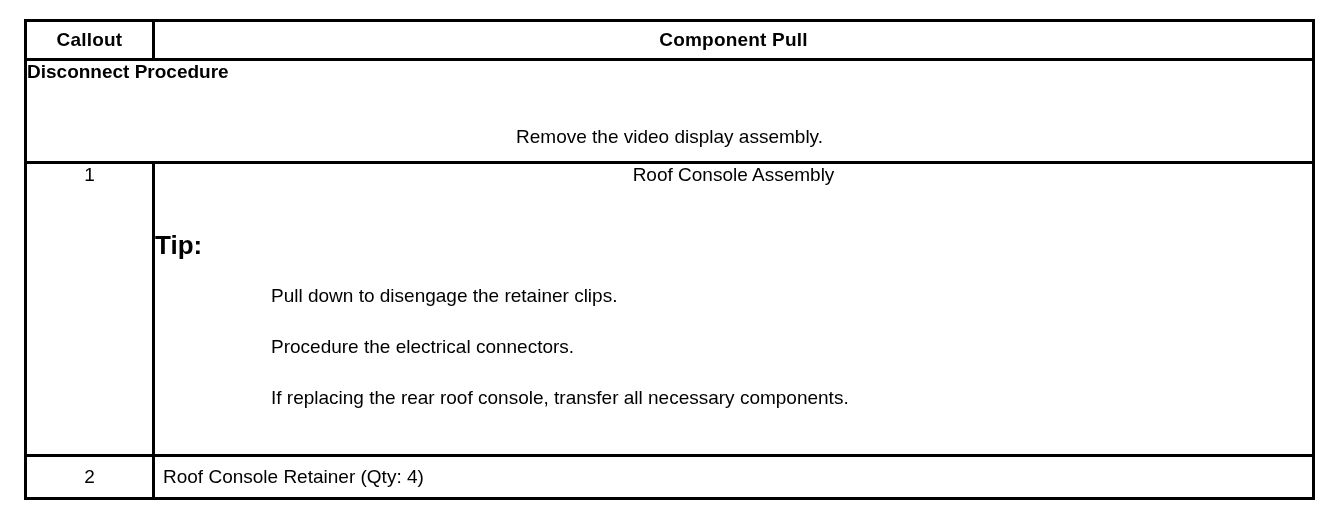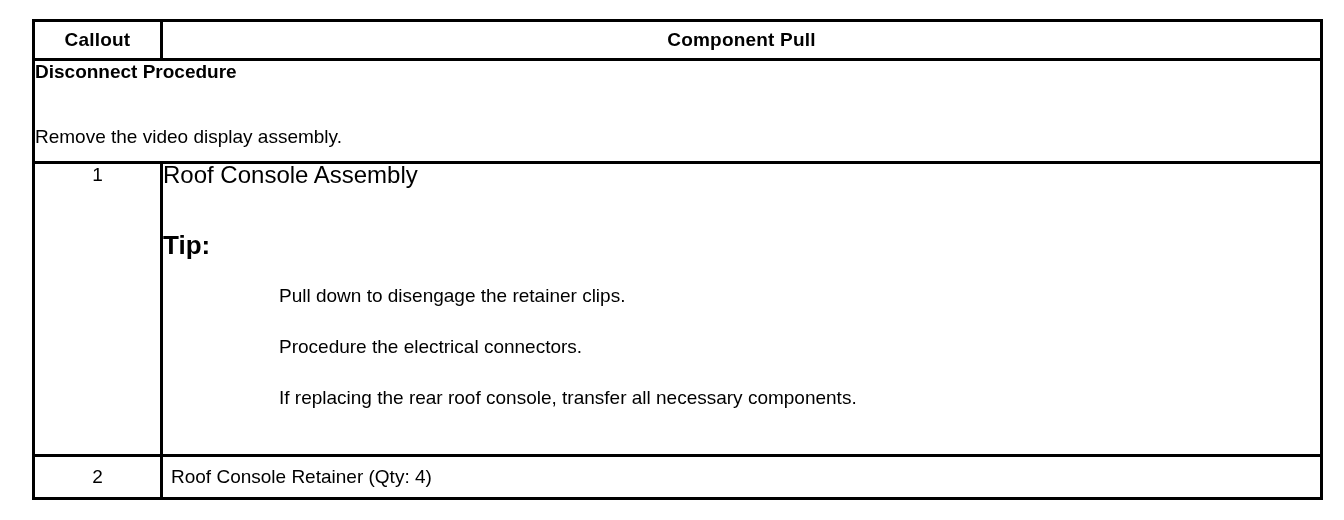--- a/index.html
+++ b/index.html
@@ -20,21 +20,21 @@
     left: 0;
     top: 0;
     width: 1344px;
     height: 520px;
     background: #ffffff;
   }
 
   
   .parts-table {
     position: absolute;
-    left: 32px;
+    left: 24px;
     top: 19px;
     width: 1288px;
     border-collapse: collapse;
     table-layout: fixed;
     background: #a16207;
   }
 
   .parts-table col.c-callout { width: 128px; }
   .parts-table col.c-name    { width: 1160px; }
 
@@ -66,36 +66,38 @@
   .prelim-title {
     font-size: 19px;
     font-weight: bold;
     line-height: 22px;
   }
   .prelim-gap { height: 43px; }
   .prelim-body {
     font-size: 19px;
     font-weight: normal;
     line-height: 22px;
+    text-align: center;
   }
 
   
   .callout-cell {
     text-align: center;
     vertical-align: middle;
     font-size: 19px;
     line-height: 22px;
   }
   .detail-cell {
     padding: 9px 0 0 8px;
     height: 290px;
   }
   .comp-name {
-    font-size: 24px;
+    font-size: 19px;
     line-height: 22px;
+    text-align: center;
   }
   .tip-gap { height: 48px; }
   .tip-label {
     font-size: 26px;
     font-weight: bold;
     line-height: 22px;
   }
   .tip-list {
     margin: 16px;
     padding: 0;

